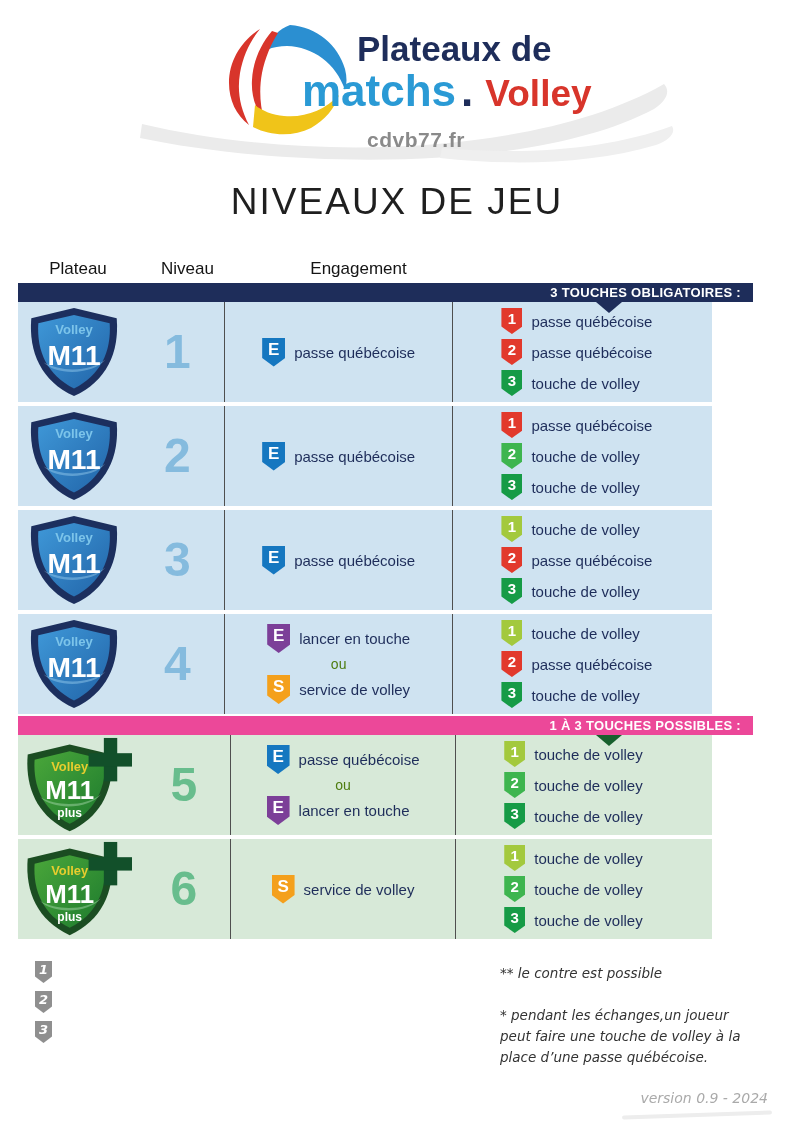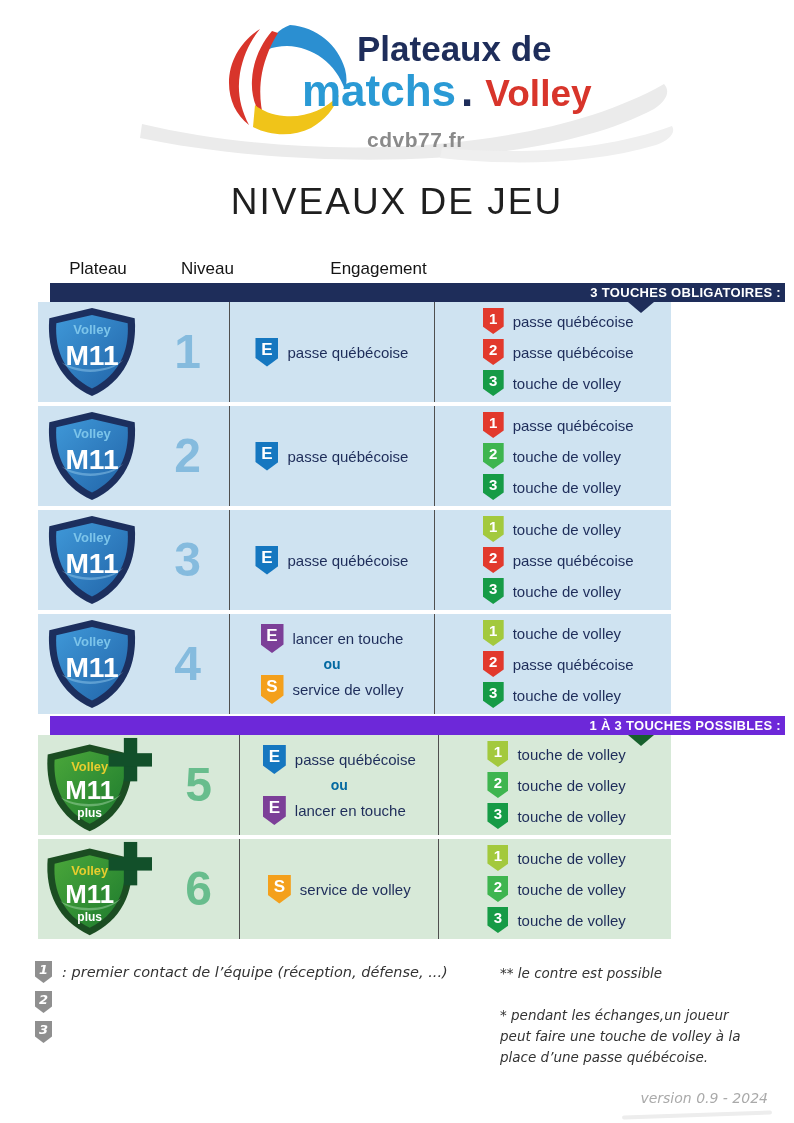--- a/index.html
+++ b/index.html
@@ -8,47 +8,47 @@
     font-family:"Liberation Sans",sans-serif;
   }
   
   .logo{position:absolute;left:112px;top:6px;}
   
   .page-title{
     position:absolute;top:181px;left:0;width:794px;margin:0;text-align:center;
     font-size:37px;font-weight:300;letter-spacing:2px;color:#1f1f1f;
   }
   
-  .niveaux-table{position:absolute;left:38px;top:255px;width:633px;}
+  .niveaux-table{position:absolute;left:18px;top:255px;width:694px;}
   .thead{display:flex;height:28px;align-items:center;font-size:17px;color:#141414;}
   .th{text-align:center;}
   .th1{width:120px;}.th2{width:99px;}.th3{width:243px;}.th4{width:273px;}
   .banner{
     height:19px;width:735px;box-sizing:border-box;position:relative;
-    display:flex;align-items:center;justify-content:flex-end;padding-right:4px;
-    color:#fff;font-weight:bold;font-size:13px;letter-spacing:.3px;background:#1e2d5a;margin-left:12px;
+    display:flex;align-items:center;justify-content:flex-end;padding-right:12px;
+    color:#fff;font-weight:bold;font-size:13px;letter-spacing:.3px;background:#1e2d5a;
   }
   .tri{
     position:absolute;top:100%;left:578px;width:0;height:0;z-index:5;
     border-left:13px solid transparent;border-right:13px solid transparent;
     border-top:11px solid #1e2d5a;
   }
   .t-row{display:flex;height:100px;margin-bottom:4px;align-items:center;}
   #sec1 .t-row:last-child{margin-bottom:2px;}
   #sec2 .t-row:last-child{margin-bottom:0;}
   .cell{height:100%;box-sizing:border-box;display:flex;align-items:center;}
   .cell-plateau{width:120px;justify-content:center;}
   .cell-niveau{width:99px;justify-content:center;}
   .cell-eng{width:243px;border-left:1px solid #4f4f4f;justify-content:center;}
   .cell-ech{width:273px;border-left:1px solid #4f4f4f;flex-direction:column;
     justify-content:center;align-items:flex-start;padding-left:48px;gap:5px;}
   .niveau{font-size:48px;font-weight:bold;line-height:1;}
   .eng-stack{display:inline-flex;flex-direction:column;align-items:flex-start;gap:3px;}
   .eng-line,.ech-line{display:flex;align-items:center;gap:9px;font-size:15px;color:#1e2d5a;}
-  .eng-ou{align-self:center;font-size:14px;color:#0369a1;font-weight:bold;}
+  .eng-ou{align-self:center;font-size:14px;color:#4d7c0f;}
   .pbadge{
     clip-path:polygon(0 0,100% 0,100% 71%,50% 100%,0 71%);
     display:flex;justify-content:center;align-items:flex-start;
     color:#fff;font-weight:bold;flex-shrink:0;box-sizing:border-box;
   }
   .badge-letter{width:23px;height:29px;font-size:17px;padding-top:2px;}
   .badge-num{width:21px;height:26px;font-size:15px;padding-top:2px;}
   .badge-gray{width:17px;height:22px;font-size:13px;padding-top:1px;}
   
   .legend{position:absolute;left:35px;top:961px;}
@@ -278,21 +278,21 @@
             <span>passe québécoise</span>
           </div>
           <div class="ech-line">
             <span class="pbadge badge-num" style="background: rgb(22, 155, 70);">3</span>
             <span>touche de volley</span>
           </div>
         </div>
       </div>
     </div>
 
-  <div class="banner" id="banner-green" style="background: #6d28d9;">
+  <div class="banner" id="banner-green" style="background: #ec4899;">
     <span>1 À 3 TOUCHES POSSIBLES :</span>
     <span class="tri" id="tri-green" style="border-top-color: rgb(23, 96, 45);"></span>
   </div>
 
   <div id="sec2">
       <div class="t-row" style="background: rgb(215, 233, 216);">
         <div class="cell cell-plateau">
           <svg width="122" height="97" viewBox="0 0 130 103">
     <defs>
               <linearGradient id="gG" x1="0" y1="0" x2="1" y2="1">
@@ -389,21 +389,20 @@
             <span>touche de volley</span>
           </div>
         </div>
       </div>
     </div>
 </div>
 
 <div class="legend" id="legend">
     <div class="legend-line">
       <span class="pbadge badge-gray" style="background: rgb(143, 143, 143);">1</span>
-      <span>: premier contact de l’équipe (réception, défense, ...)</span>
     </div>
     <div class="legend-line">
       <span class="pbadge badge-gray" style="background: rgb(143, 143, 143);">2</span>
     </div>
     <div class="legend-line">
       <span class="pbadge badge-gray" style="background: rgb(143, 143, 143);">3</span>
     </div>
   </div>
 
 <div class="notes">

